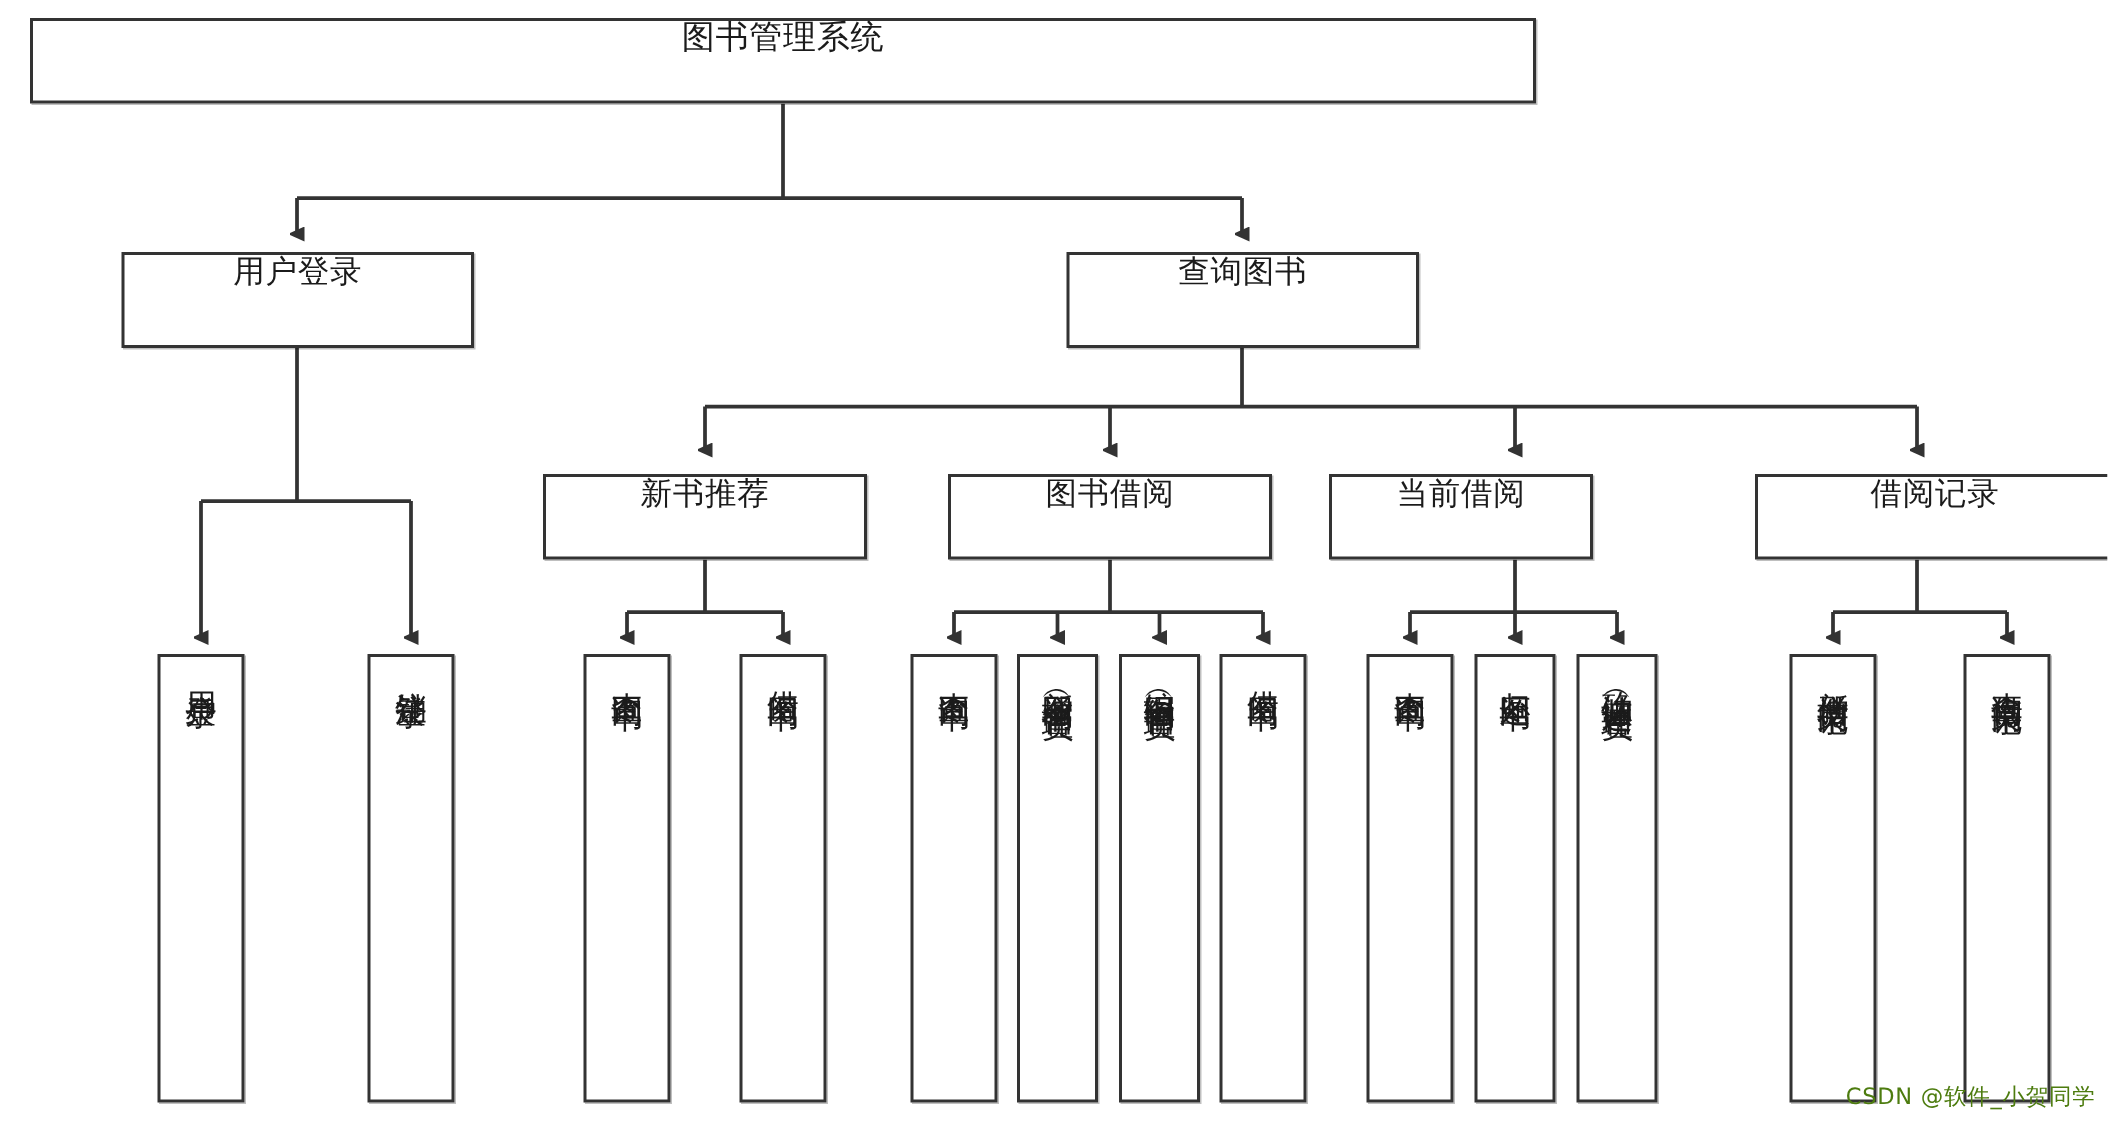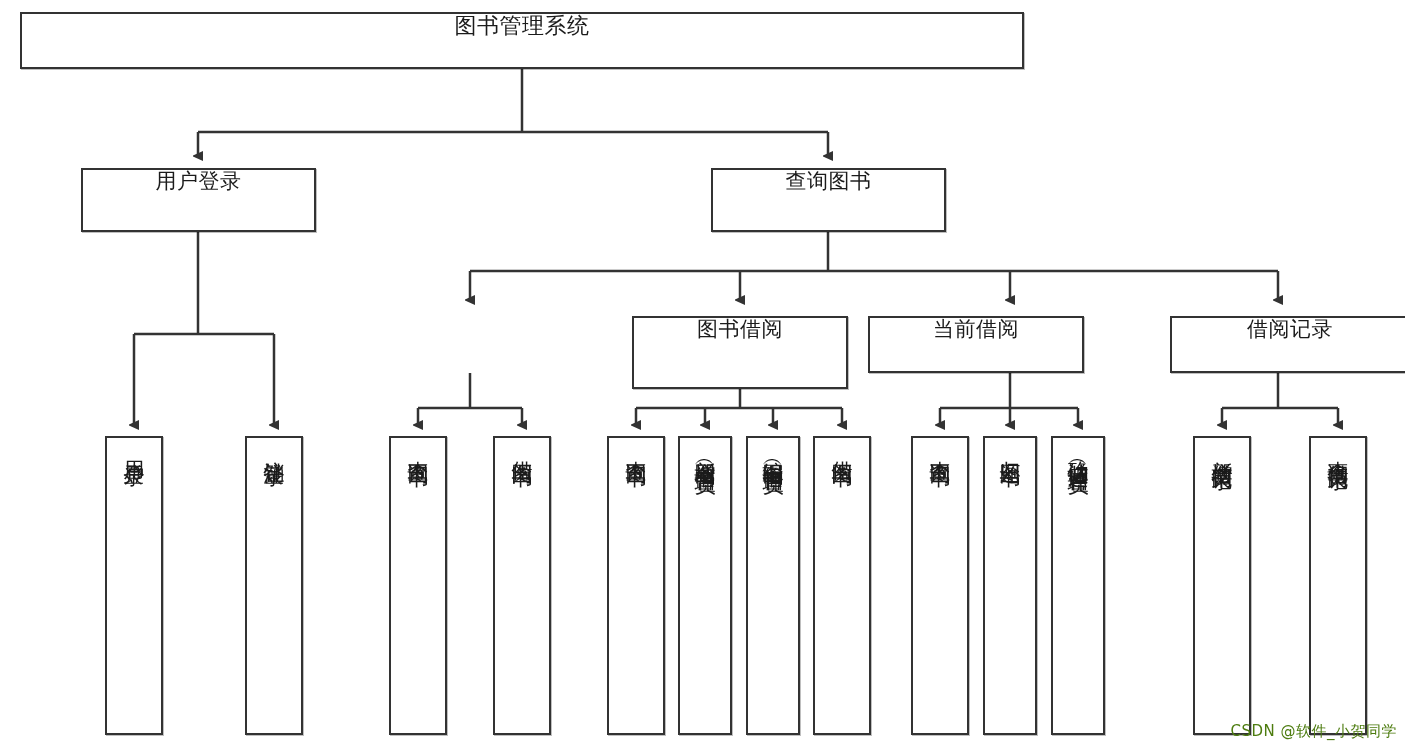--- a/index.html
+++ b/index.html
@@ -139,24 +139,27 @@
     <span class="label">图书管理系统</span>
   </div>
 
   <div class="node horiz" style="left:81px; top:168px; width:235px; height:64px;">
     <span class="label">用户登录</span>
   </div>
   <div class="node horiz" style="left:711px; top:168px; width:235px; height:64px;">
     <span class="label">查询图书</span>
   </div>
 
-  <div class="node horiz" style="left:632px; top:316px; width:216px; height:73px;">
+  <div class="node horiz" style="left:362px; top:316px; width:216px; height:57px;">
+    <span class="label">新书推荐</span>
+  </div>
+  <div class="node horiz" style="left:632px; top:316px; width:216px; height:57px;">
     <span class="label">图书借阅</span>
   </div>
-  <div class="node horiz" style="left:868px; top:316px; width:216px; height:57px;">
+  <div class="node horiz" style="left:886px; top:316px; width:176px; height:57px;">
     <span class="label">当前借阅</span>
   </div>
   <div class="node horiz" style="left:1170px; top:316px; width:240px; height:57px;">
     <span class="label">借阅记录</span>
   </div>
 
   <div class="node vert" style="left:105px; top:436px; width:58px; height:299px;">
     <span class="label">用户登录</span>
   </div>
   <div class="node vert" style="left:245px; top:436px; width:58px; height:299px;">

